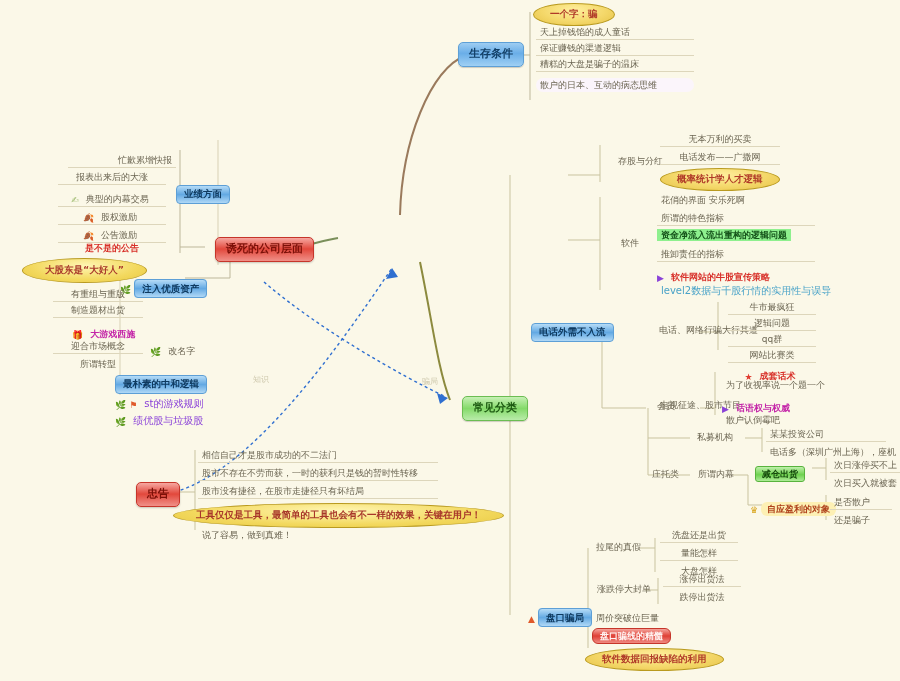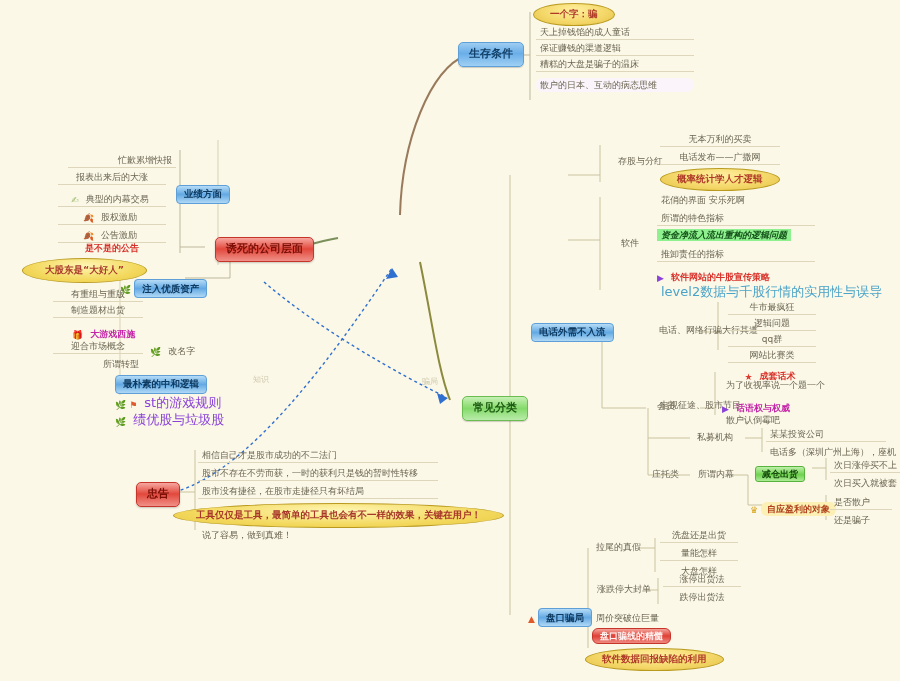--- a/index.html
+++ b/index.html
@@ -76,21 +76,20 @@
     font-weight: bold;
     font-size: 9px;
     padding: 2px 6px;
   }
   .n-green-hl {
     background: #8ef08e;
     color: #15531a;
     font-size: 9px;
     font-weight: bold;
     padding: 1px 4px;
-    font-style: italic;
   }
   .n-red {
     background: linear-gradient(to bottom, #f6a7a0 0%, #e2483c 48%, #f09088 100%);
     border: 1px solid #c6352a;
     border-radius: 5px;
     color: #7c1008;
     font-weight: bold;
     font-size: 11px;
     padding: 5px 10px;
     box-shadow: 0 1px 2px rgba(0,0,0,.2);
@@ -139,21 +138,21 @@
     background: transparent;
   }
   .n-pink {
     color: #c425a8;
     font-size: 9px;
     font-weight: bold;
     padding: 2px 4px;
   }
   .n-violet {
     color: #8a42d8;
-    font-size: 13px;
+    font-size: 10px;
     padding: 2px 4px;
   }
   .n-redtext {
     color: #d8312a;
     font-size: 9px;
     font-weight: bold;
     padding: 2px 4px;
   }
   .n-magenta {
     color: #d0199b;
@@ -292,21 +291,21 @@
   <div class="node n-plain sep" style="left:53px; top:303px; width:90px; text-align:center;">制造题材出货</div>
 
   <div style="position:absolute; left:72px; top:322px;">
     <span class="ico ico-gift">🎁</span><span class="n-pink">大游戏西施</span>
   </div>
 
   <div class="node n-plain sep" style="left:53px; top:339px; width:90px; text-align:center;">迎合市场概念</div>
   <div style="position:absolute; left:150px; top:339px;">
     <span class="ico ico-leaf">🌿</span><span class="n-plain">改名字</span>
   </div>
-  <div class="node n-plain" style="left:53px; top:357px; width:90px; text-align:right;">所谓转型</div>
+  <div class="node n-plain" style="left:53px; top:357px; width:90px; text-align:center;">所谓转型</div>
 
   <div class="node n-blue-sm" style="left:115px; top:375px;">最朴素的中和逻辑</div>
 
   <div style="position:absolute; left:115px; top:392px;">
     <span class="ico ico-leaf">🌿</span><span class="ico ico-pin">⚑</span><span class="n-violet">st的游戏规则</span>
   </div>
   <div style="position:absolute; left:115px; top:409px;">
     <span class="ico ico-leaf">🌿</span><span class="n-violet">绩优股与垃圾股</span>
   </div>
 

